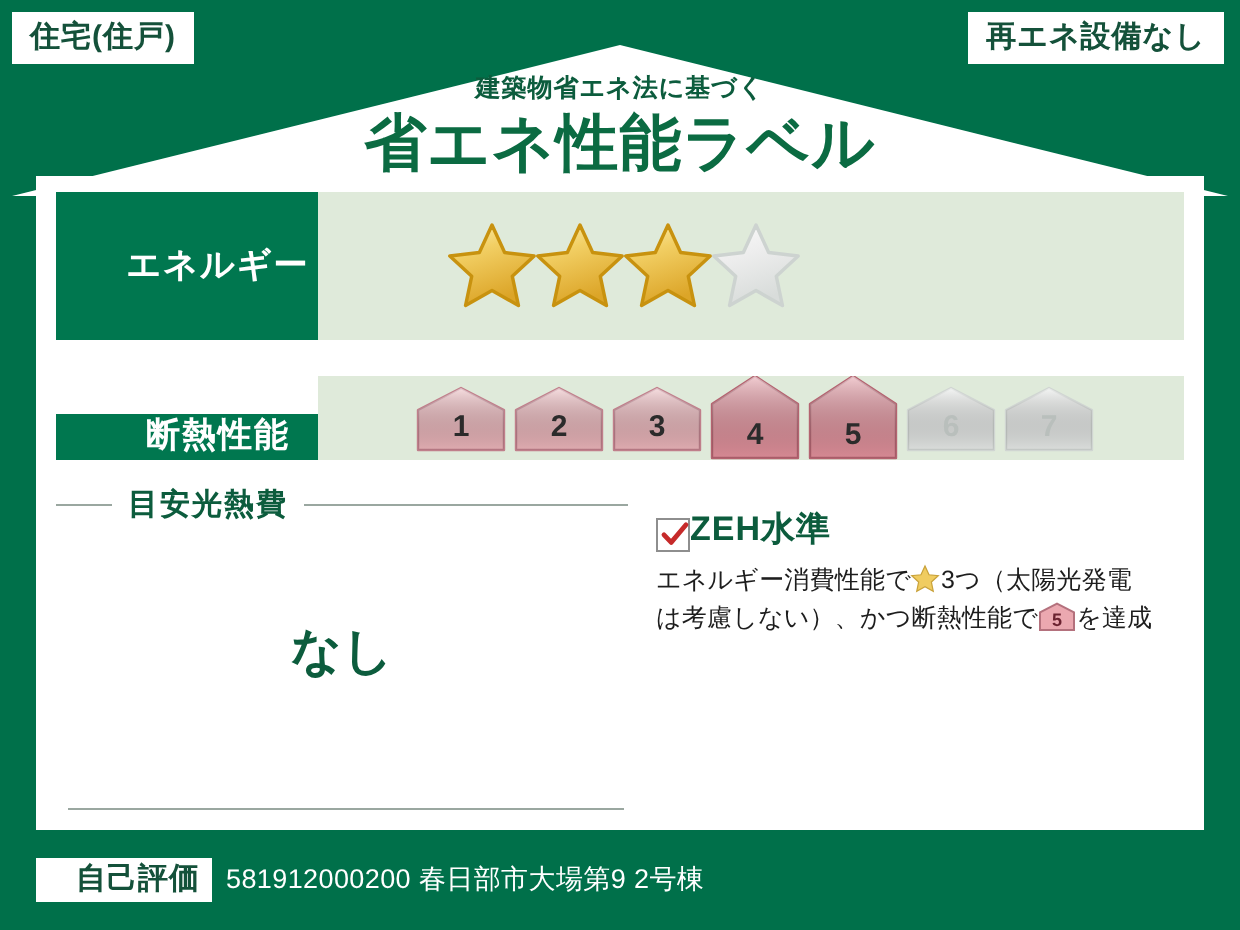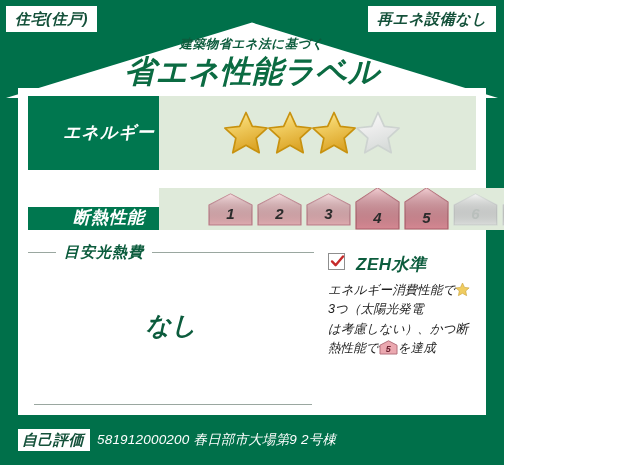--- a/index.html
+++ b/index.html
@@ -6,26 +6,25 @@
     margin: 0;
     padding: 0;
     background: #ffffff;
   }
   body {
     font-family: "Liberation Sans", "DejaVu Sans", sans-serif;
   }
 
   #label-root {
     position: relative;
-    width: 504px;
+    width: 620px;
     height: 465px;
     background: #00704a;
     overflow: hidden;
     box-sizing: border-box;
-    font-style: italic;
   }
 
   
   .corner-badge {
     position: absolute;
     top: 6px;
     background: #ffffff;
     color: #14513a;
     font-weight: bold;
     font-size: 15px;
@@ -206,22 +205,22 @@
     margin: 0 2px 10px 6px;
   }
 
   .lower-right {
     flex: 1 1 auto;
     box-sizing: border-box;
     padding-top: 12px;
   }
   .zeh-head {
     display: flex;
-    align-items: flex-start;
-    gap: 11px;
+    align-items: flex-end;
+    gap: 0;
   }
   .checkbox {
     width: 17px;
     height: 17px;
     flex: 0 0 auto;
     border: 1px solid #8e8e8e;
     background: #ffffff;
     position: relative;
     box-sizing: border-box;
   }
@@ -274,21 +273,21 @@
     align-items: center;
     padding: 0 18px;
     box-sizing: border-box;
     color: #ffffff;
   }
   .self-eval {
     background: #ffffff;
     color: #14513a;
     font-weight: bold;
     font-size: 15px;
-    padding: 3px 6px 4px 4px;
+    padding: 3px 6px 4px 20px;
     line-height: 1;
     letter-spacing: 0.5px;
     margin-right: 7px;
     white-space: nowrap;
   }
   .footer-id {
     font-size: 13.5px;
     letter-spacing: 0.2px;
     white-space: nowrap;
   }

